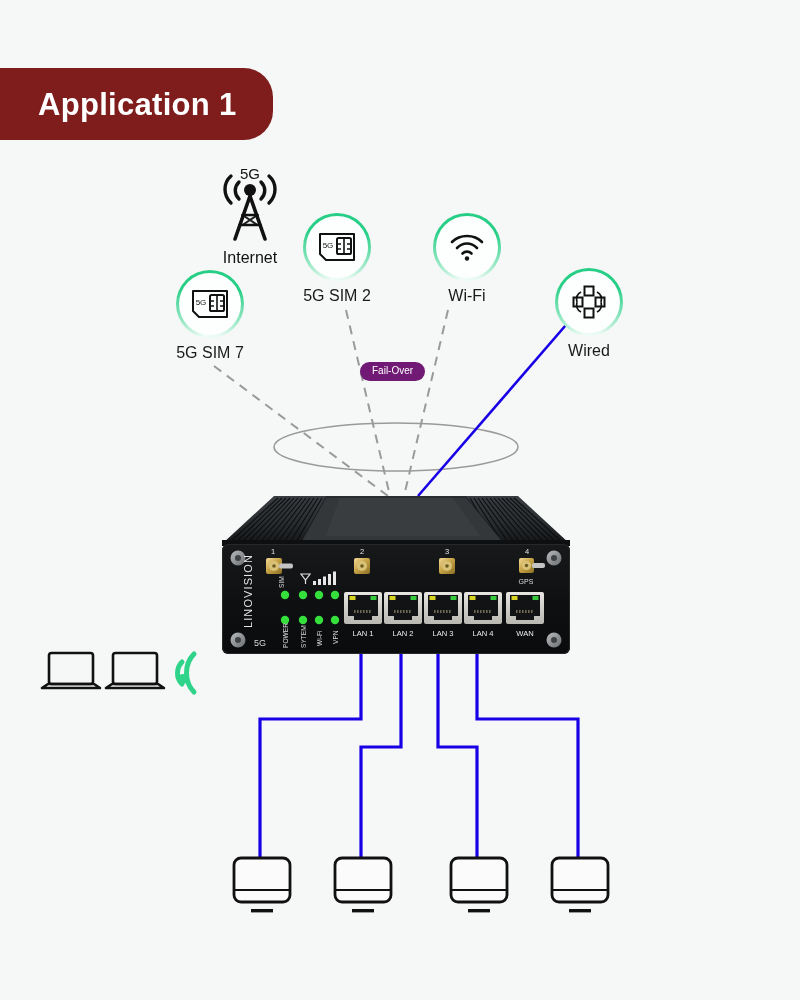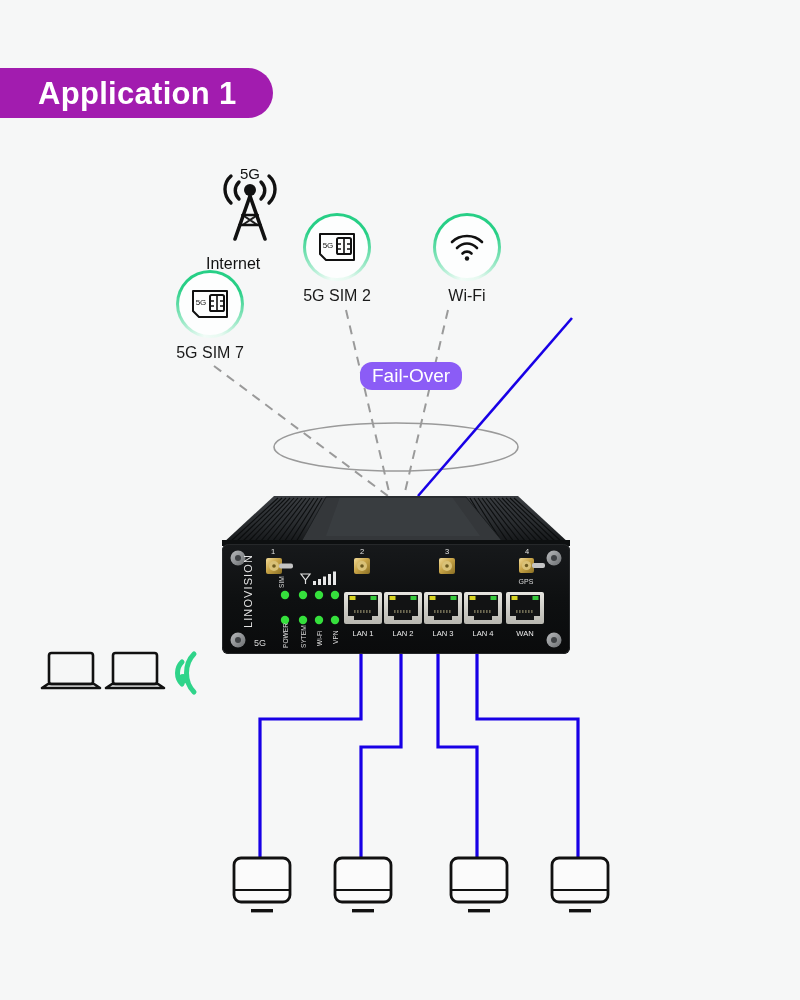--- a/index.html
+++ b/index.html
@@ -8,23 +8,23 @@
     background:#f6f7f7;
     font-family:"Liberation Sans", sans-serif;
     overflow:hidden;
     position:relative;
   }
   #stage{position:absolute;left:0;top:0;width:800px;height:1000px;}
 
   
   .title-pill{
     position:absolute;left:0;top:68px;
-    height:50px;
+    height:72px;
     padding:0 36px 0 38px;
-    background:#a21caf;
+    background:#7f1d1d;
     border-radius:0 29px 29px 0;
     display:flex;align-items:center;
     box-sizing:border-box;
   }
   .title-pill .txt{
     color:#ffffff;
     font-size:31px;
     font-weight:bold;
     letter-spacing:0.3px;
     line-height:1;
@@ -37,28 +37,28 @@
     background:conic-gradient(from 190deg,#f1fcf7 0deg,#27cf86 110deg,#27cf86 235deg,#e6f9f0 330deg,#f1fcf7 360deg);
     display:flex;align-items:center;justify-content:center;}
   .node .circ-inner{width:62px;height:62px;border-radius:50%;background:#fdfefe;
     display:flex;align-items:center;justify-content:center;}
   .node .lbl{
     text-align:center;font-size:16px;color:#1a1a1a;margin-top:6px;white-space:nowrap;
   }
 
   
   .tower-node{position:absolute;}
-  .tower-node .lbl{font-size:16px;color:#111;margin-top:8px;}
+  .tower-node .lbl{text-align:center;font-size:16px;color:#111;margin-top:2px;}
 
   
   .failover{
     position:absolute;
-    background:#8b5cf6;color:#fff;
+    background:#701a75;color:#fff;
     border-radius:12px;
-    font-size:19px;
+    font-size:10px;
     padding:4px 12px 5px 12px;
     line-height:1;
     white-space:nowrap;
   }
 
   
   #router{position:absolute;left:222px;top:496px;width:348px;height:162px;}
 </style>
 </head>
 <body>
@@ -145,20 +145,34 @@
           <path d="M4 10 C12 2 26 2 34 10" fill="none" stroke="#111" stroke-width="2.6" stroke-linecap="round"></path>
           <path d="M9 16 C15 10 23 10 29 16" fill="none" stroke="#111" stroke-width="2.6" stroke-linecap="round"></path>
           <path d="M14.5 21.5 C17 19 21 19 23.5 21.5" fill="none" stroke="#111" stroke-width="2.6" stroke-linecap="round"></path>
           <circle cx="19" cy="26.5" r="2.2" fill="#111"></circle>
         </svg>
       </div>
     </div>
     <div class="lbl">Wi-Fi</div>
   </div>
 
+  <div class="node" style="left:555px;top:268px;width:68px;">
+    <div class="circ-wrap">
+      <div class="circ-inner">
+        <svg width="36" height="36" viewBox="0 0 36 36">
+          <path d="M10 8 C6 10 5 14 6 18 M26 8 C30 10 31 14 30 18 M10 28 C6 26 5 22 6 18 M26 28 C30 26 31 22 30 18" fill="none" stroke="#111" stroke-width="1.7"></path>
+          <rect x="13.5" y="2.5" width="9" height="9" fill="none" stroke="#111" stroke-width="2"></rect>
+          <rect x="13.5" y="24.5" width="9" height="9" fill="none" stroke="#111" stroke-width="2"></rect>
+          <rect x="2.5" y="13.5" width="9" height="9" fill="none" stroke="#111" stroke-width="2"></rect>
+          <rect x="24.5" y="13.5" width="9" height="9" fill="none" stroke="#111" stroke-width="2"></rect>
+        </svg>
+      </div>
+    </div>
+    <div class="lbl">Wired</div>
+  </div>
 
   <div class="failover" style="left:360px;top:362px;">
     <span>Fail-Over</span>
   </div>
 
   <div id="router">
     <svg width="348" height="162" viewBox="0 0 348 162">
       <defs>
         <linearGradient id="topg" x1="0" y1="0" x2="0" y2="1">
           <stop offset="0" stop-color="#3a3d41"></stop>

